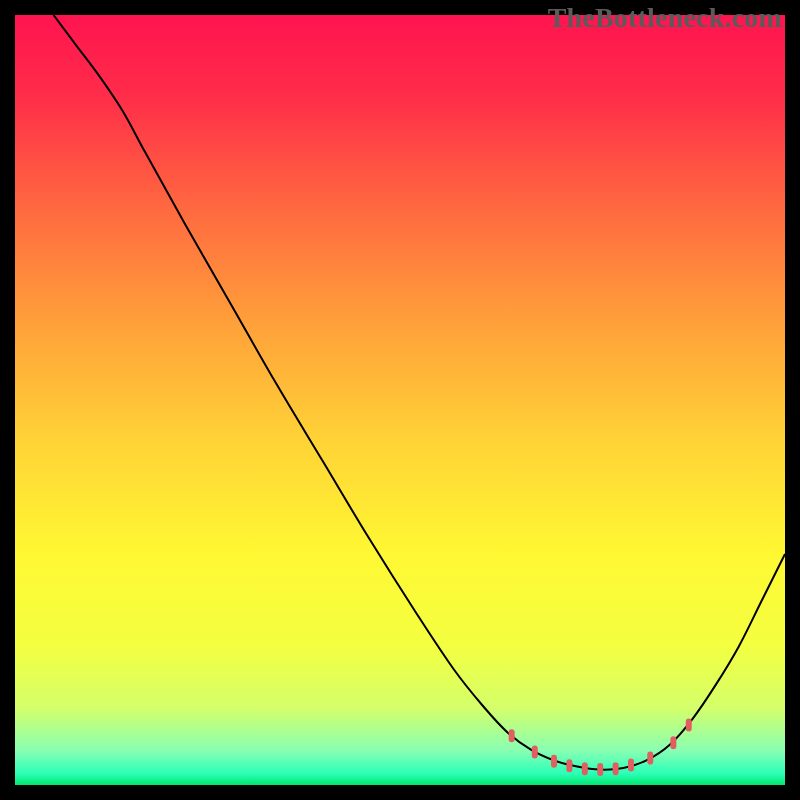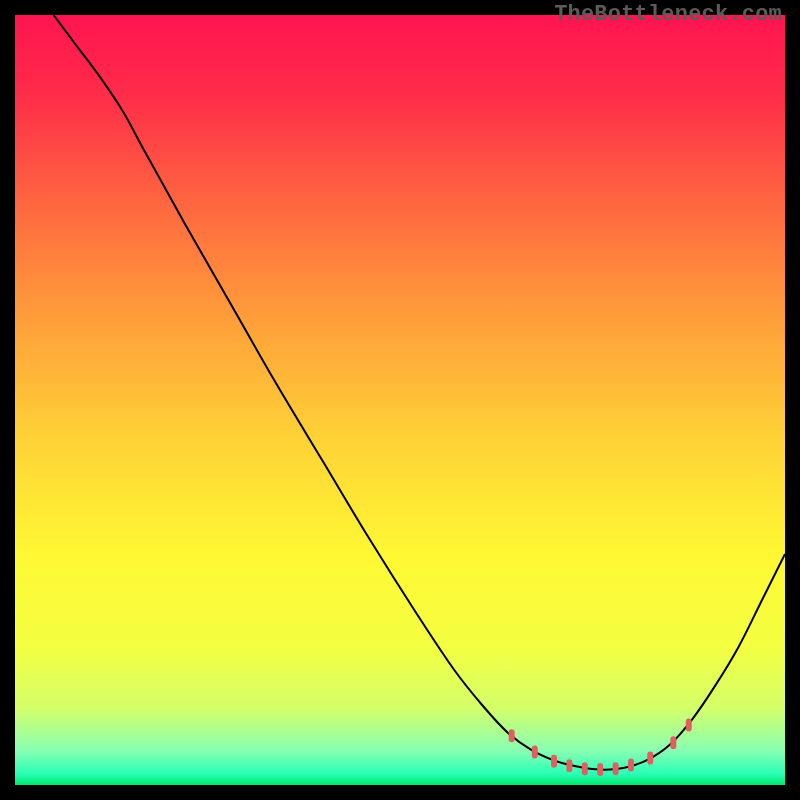--- a/index.html
+++ b/index.html
@@ -22,22 +22,22 @@
     position: absolute;
     left: 0;
     top: 0;
     width: 770px;
     height: 770px;
   }
   .watermark {
     position: absolute;
     top: 2px;
     right: 18px;
-    font-family: Liberation Mono, monospace;
-    font-size: 22px;
+    font-family: Liberation Serif, serif;
+    font-size: 28px;
     font-weight: 600;
     color: #5b5b5b;
     letter-spacing: 0.2px;
   }
 </style>
 </head>
 <body>
 
 <div class="frame">
   <svg class="plot" viewBox="0 0 770 770" preserveAspectRatio="none">

